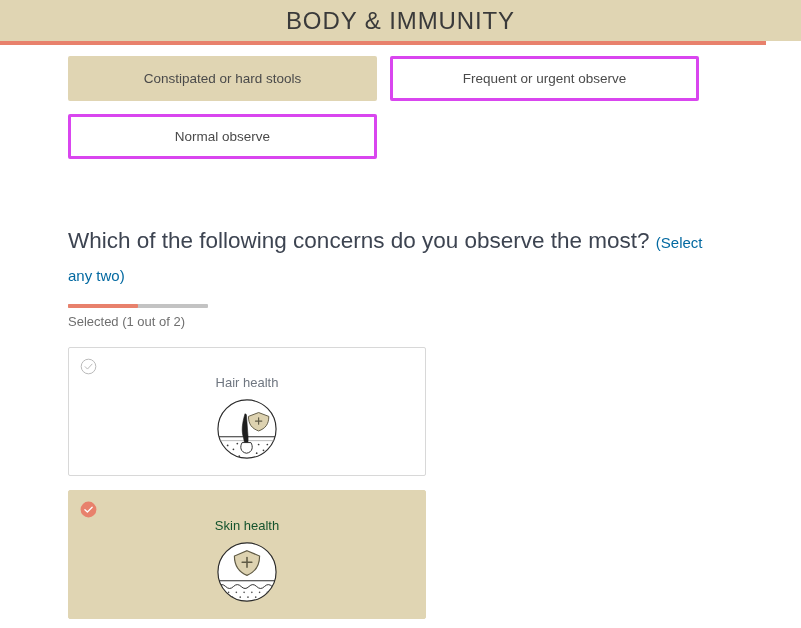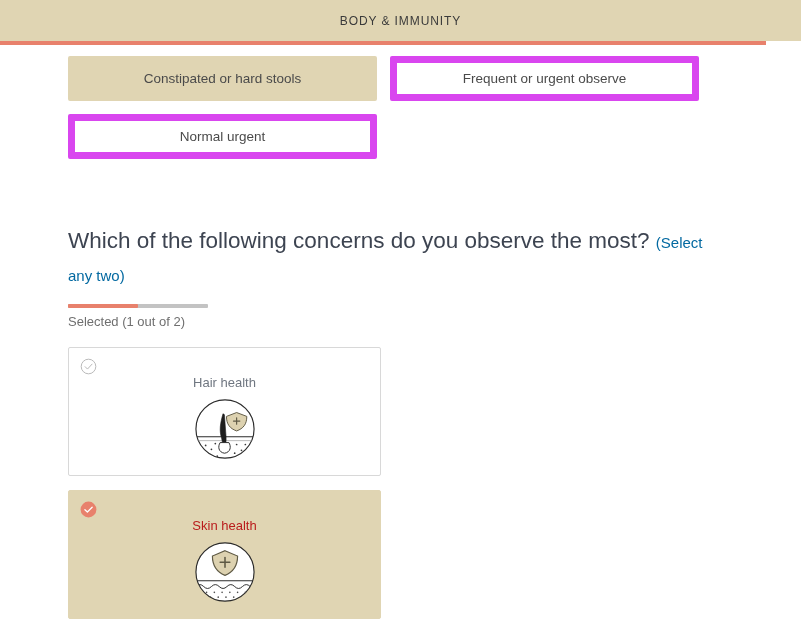--- a/index.html
+++ b/index.html
@@ -21,21 +21,21 @@
   
   .header-band {
     width: 100%;
     height: 41px;
     background: #e0d5b3;
     display: flex;
     align-items: center;
     justify-content: center;
   }
   .header-title {
-    font-size: 12px;
+    font-size: 24px;
     letter-spacing: 0.9px;
     color: #3a3a3a;
     font-weight: 400;
     white-space: nowrap;
   }
   .header-progress-track {
     width: 100%;
     height: 4px;
     background: #ffffff;
     position: relative;
@@ -56,21 +56,21 @@
   .options-grid {
     display: flex;
     flex-wrap: wrap;
     gap: 13px 13px;
     width: 648px;
     margin-top: 11px;
   }
   .option-btn {
     width: 309px;
     height: 45px;
-    border: 7px solid #d946ef;
+    border: 3px solid #d946ef;
     border-radius: 2px;
     background: #ffffff;
     display: flex;
     align-items: center;
     justify-content: center;
     font-size: 13.5px;
     color: #4a4a4a;
     cursor: pointer;
     font-family: "Liberation Sans", sans-serif;
     padding: 0 8px;
@@ -120,21 +120,21 @@
 
   
   .cards-grid {
     display: flex;
     flex-wrap: wrap;
     gap: 14px 15px;
     width: 620px;
     margin-top: 18px;
   }
   .concern-card {
-    width: 313px;
+    width: 358px;
     height: 129px;
     border: 1px solid #d8d8d8;
     border-radius: 2px;
     background: #ffffff;
     position: relative;
     cursor: pointer;
     overflow: hidden;
   }
   .concern-card.selected {
     background: #e0d5b3;
@@ -150,21 +150,21 @@
   .card-label {
     position: absolute;
     top: 27px;
     left: 0;
     right: 0;
     text-align: center;
     font-size: 13px;
     color: #6f7680;
   }
   .concern-card.selected .card-label {
-    color: #b91c1c;
+    color: #14532d;
   }
   .card-icon {
     position: absolute;
     top: 50px;
     left: 50%;
     transform: translateX(-50%);
     width: 62px;
     height: 62px;
   }
 </style>
@@ -184,21 +184,21 @@
 
     <button class="option-btn selected">
       <span>Constipated or hard stools</span>
     </button>
 
     <button class="option-btn">
       <span>Frequent or urgent observe</span>
     </button>
 
     <button class="option-btn">
-      <span>Normal urgent</span>
+      <span>Normal observe</span>
     </button>
 
   </div>
 
   <div class="question-block">
     <h2 class="question-title">
       <span>Which of the following concerns do you observe the most?</span>
       <span class="question-hint">(Select any two)</span>
     </h2>
 

